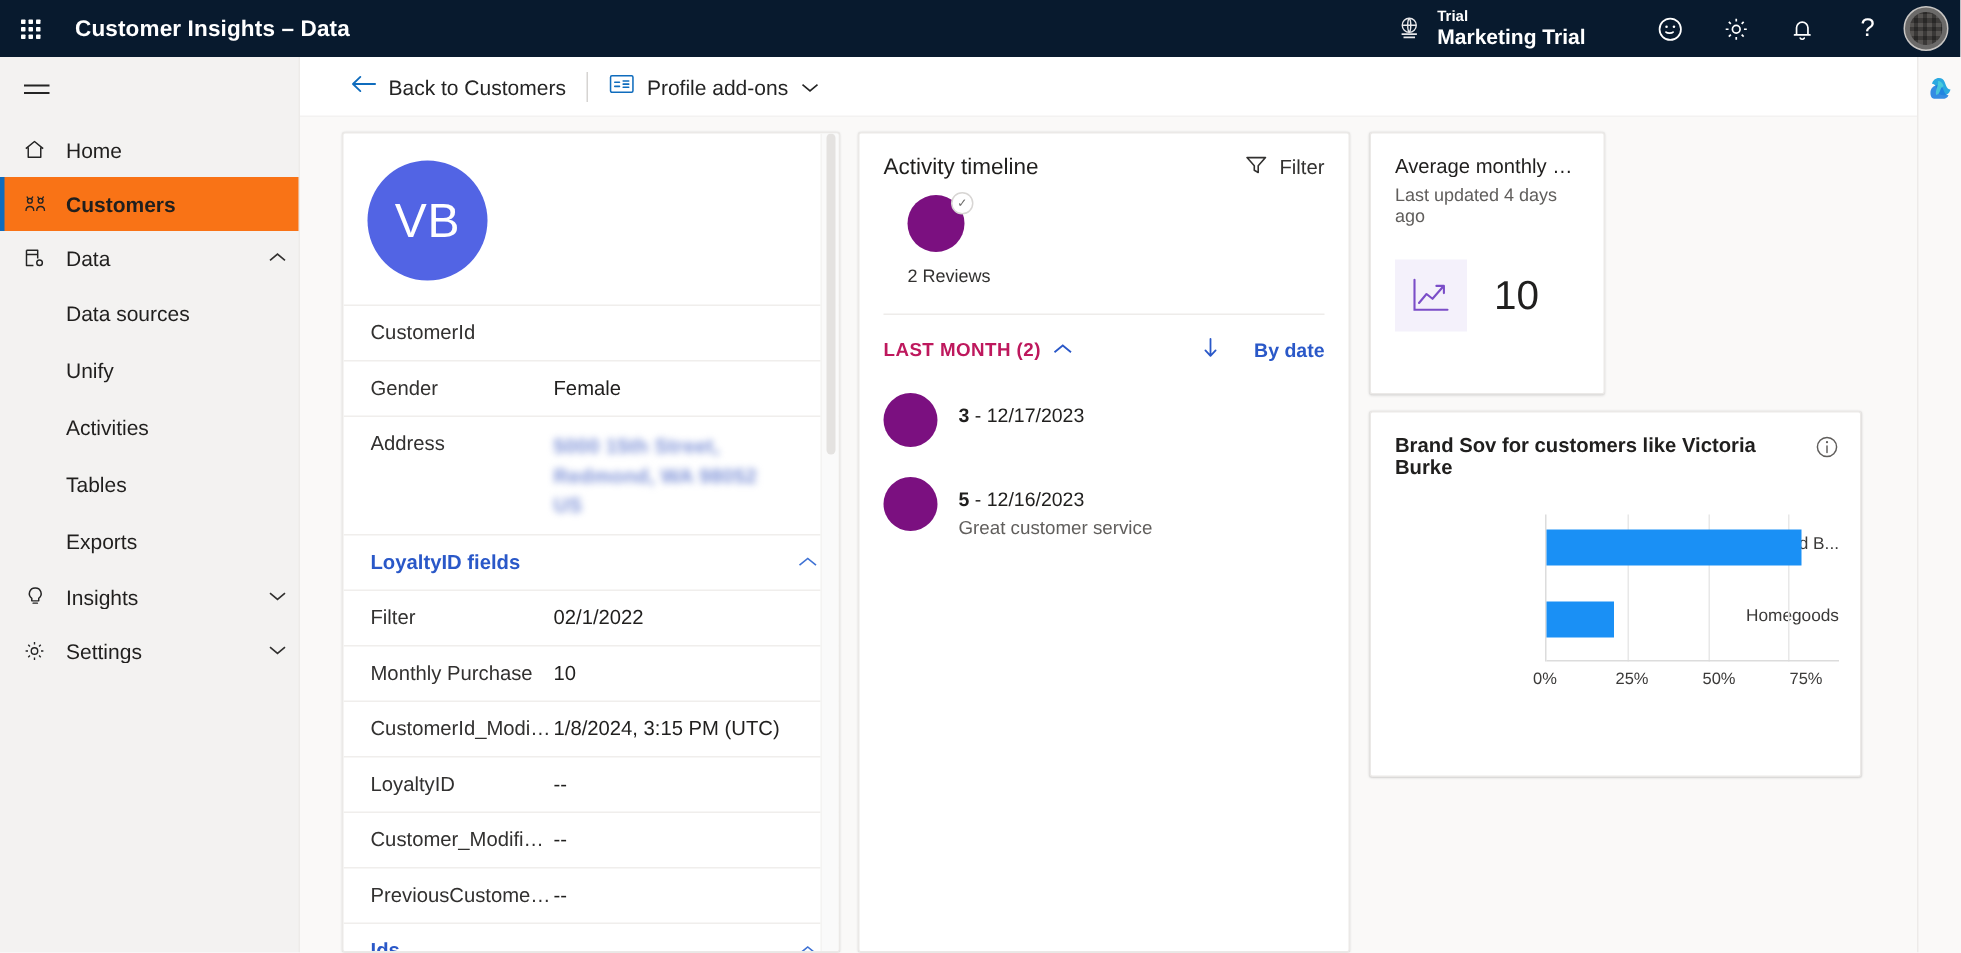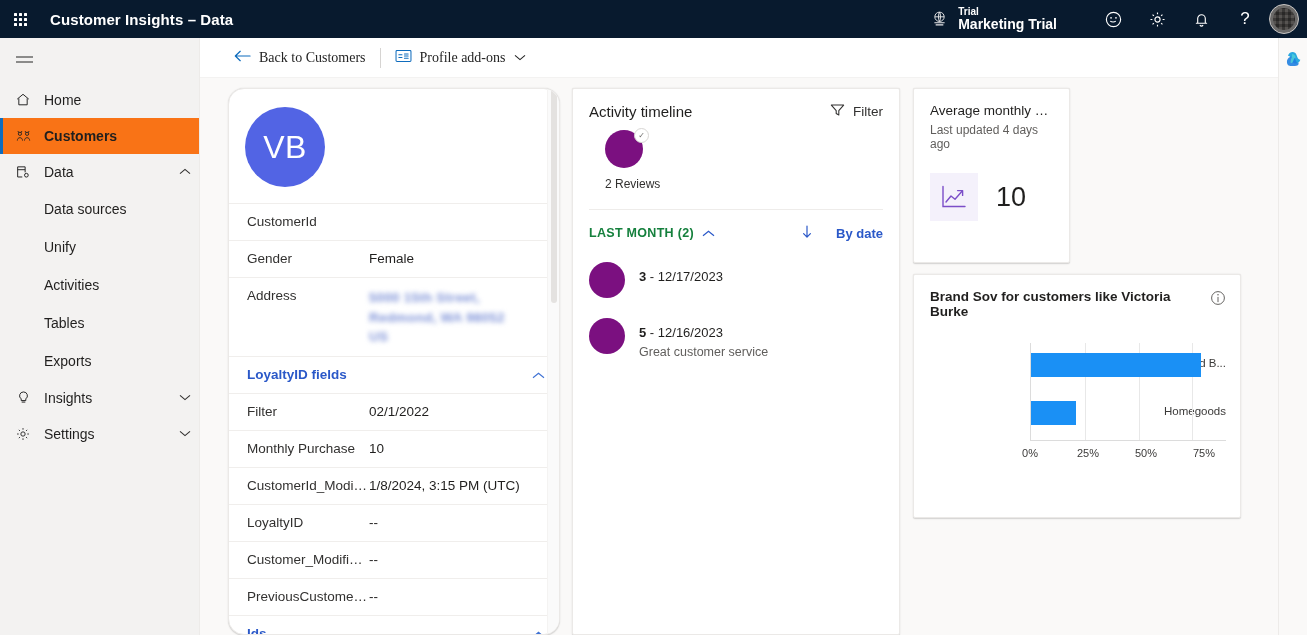--- a/index.html
+++ b/index.html
@@ -79,21 +79,20 @@
   .nav-sub {
     display: flex; align-items: center; height: 38px; padding-left: 44px;
     font-size: 14px; color: #201f1e; cursor: pointer;
   }
 
   
   .cmdbar {
     position: absolute; top: 38px; left: 200px; width: 1078px; height: 40px;
     background: #fff; display: flex; align-items: center; padding-left: 34px;
     border-bottom: 1px solid #f3f2f1;
-    font-family: Liberation Serif, serif;
   }
   .cmd-btn {
     display: flex; align-items: center; height: 40px; cursor: pointer;
     color: #0f6cbd; font-size: 14px;
   }
   .cmd-btn .txt { margin-left: 8px; }
   .cmd-sep { width: 1px; height: 20px; background: #d6d4d2; margin: 0 14px; }
   .cmd-dark { color: #242424; }
 
   
@@ -103,21 +102,20 @@
   }
   .card {
     background: #fff; border: 1px solid #ebe9e7; border-radius: 2px;
     box-shadow: 0 .6px 1.8px rgba(0,0,0,.10), 0 .3px .9px rgba(0,0,0,.07);
   }
 
   
   .profile-card {
     position: absolute; top: 10px; left: 28px; width: 332px; height: 547px;
     overflow: hidden;
-    border-radius: 16px;
   }
   .profile-head { display: flex; align-items: flex-start; padding: 18px 16px 16px 16px; }
   .avatar-lg {
     width: 80px; height: 80px; border-radius: 50%; flex: none;
     display: flex; align-items: center; justify-content: center;
     color: #fff; font-size: 32px; letter-spacing: .5px; font-weight: 400;
   }
   .phead-text { margin-left: 16px; padding-top: 13px; }
   .cust-name { font-size: 17px; font-weight: 600; color: #201f1e; }
   .cust-loc { font-size: 12px; color: #605e5c; margin-top: 4px; }
@@ -170,21 +168,21 @@
     font-size: 8px; color: #6d6c6b;
   }
   .tl-count { font-size: 12px; color: #323130; margin-top: 7px; }
   .tl-divider { border-top: 1px solid #eeecea; margin: 14px 0 0 0; }
   .tl-group {
     display: flex; align-items: center; justify-content: space-between;
     padding: 14px 0 10px 0;
   }
   .tl-group-left { display: flex; align-items: center; cursor: pointer; }
   .tl-group-label {
-    color: #15803d; font-size: 12.5px; font-weight: 600; letter-spacing: .3px;
+    color: #be185d; font-size: 12.5px; font-weight: 600; letter-spacing: .3px;
     margin-right: 8px;
   }
   .tl-sort { display: flex; align-items: center; color: #2a58c8; font-size: 13px; cursor: pointer; }
   .tl-sort .txt { margin-left: 24px; font-weight: 700; }
   .tl-entry { display: flex; align-items: flex-start; padding: 10px 0 10px 0; cursor: pointer; }
   .tl-dot { width: 36px; height: 36px; border-radius: 50%; flex: none; }
   .tl-entry-body { margin-left: 14px; padding-top: 7px; }
   .tl-entry-title { font-size: 13px; color: #201f1e; }
   .tl-entry-title b { font-weight: 700; }
   .tl-entry-sub { font-size: 12.5px; color: #605e5c; margin-top: 5px; }

